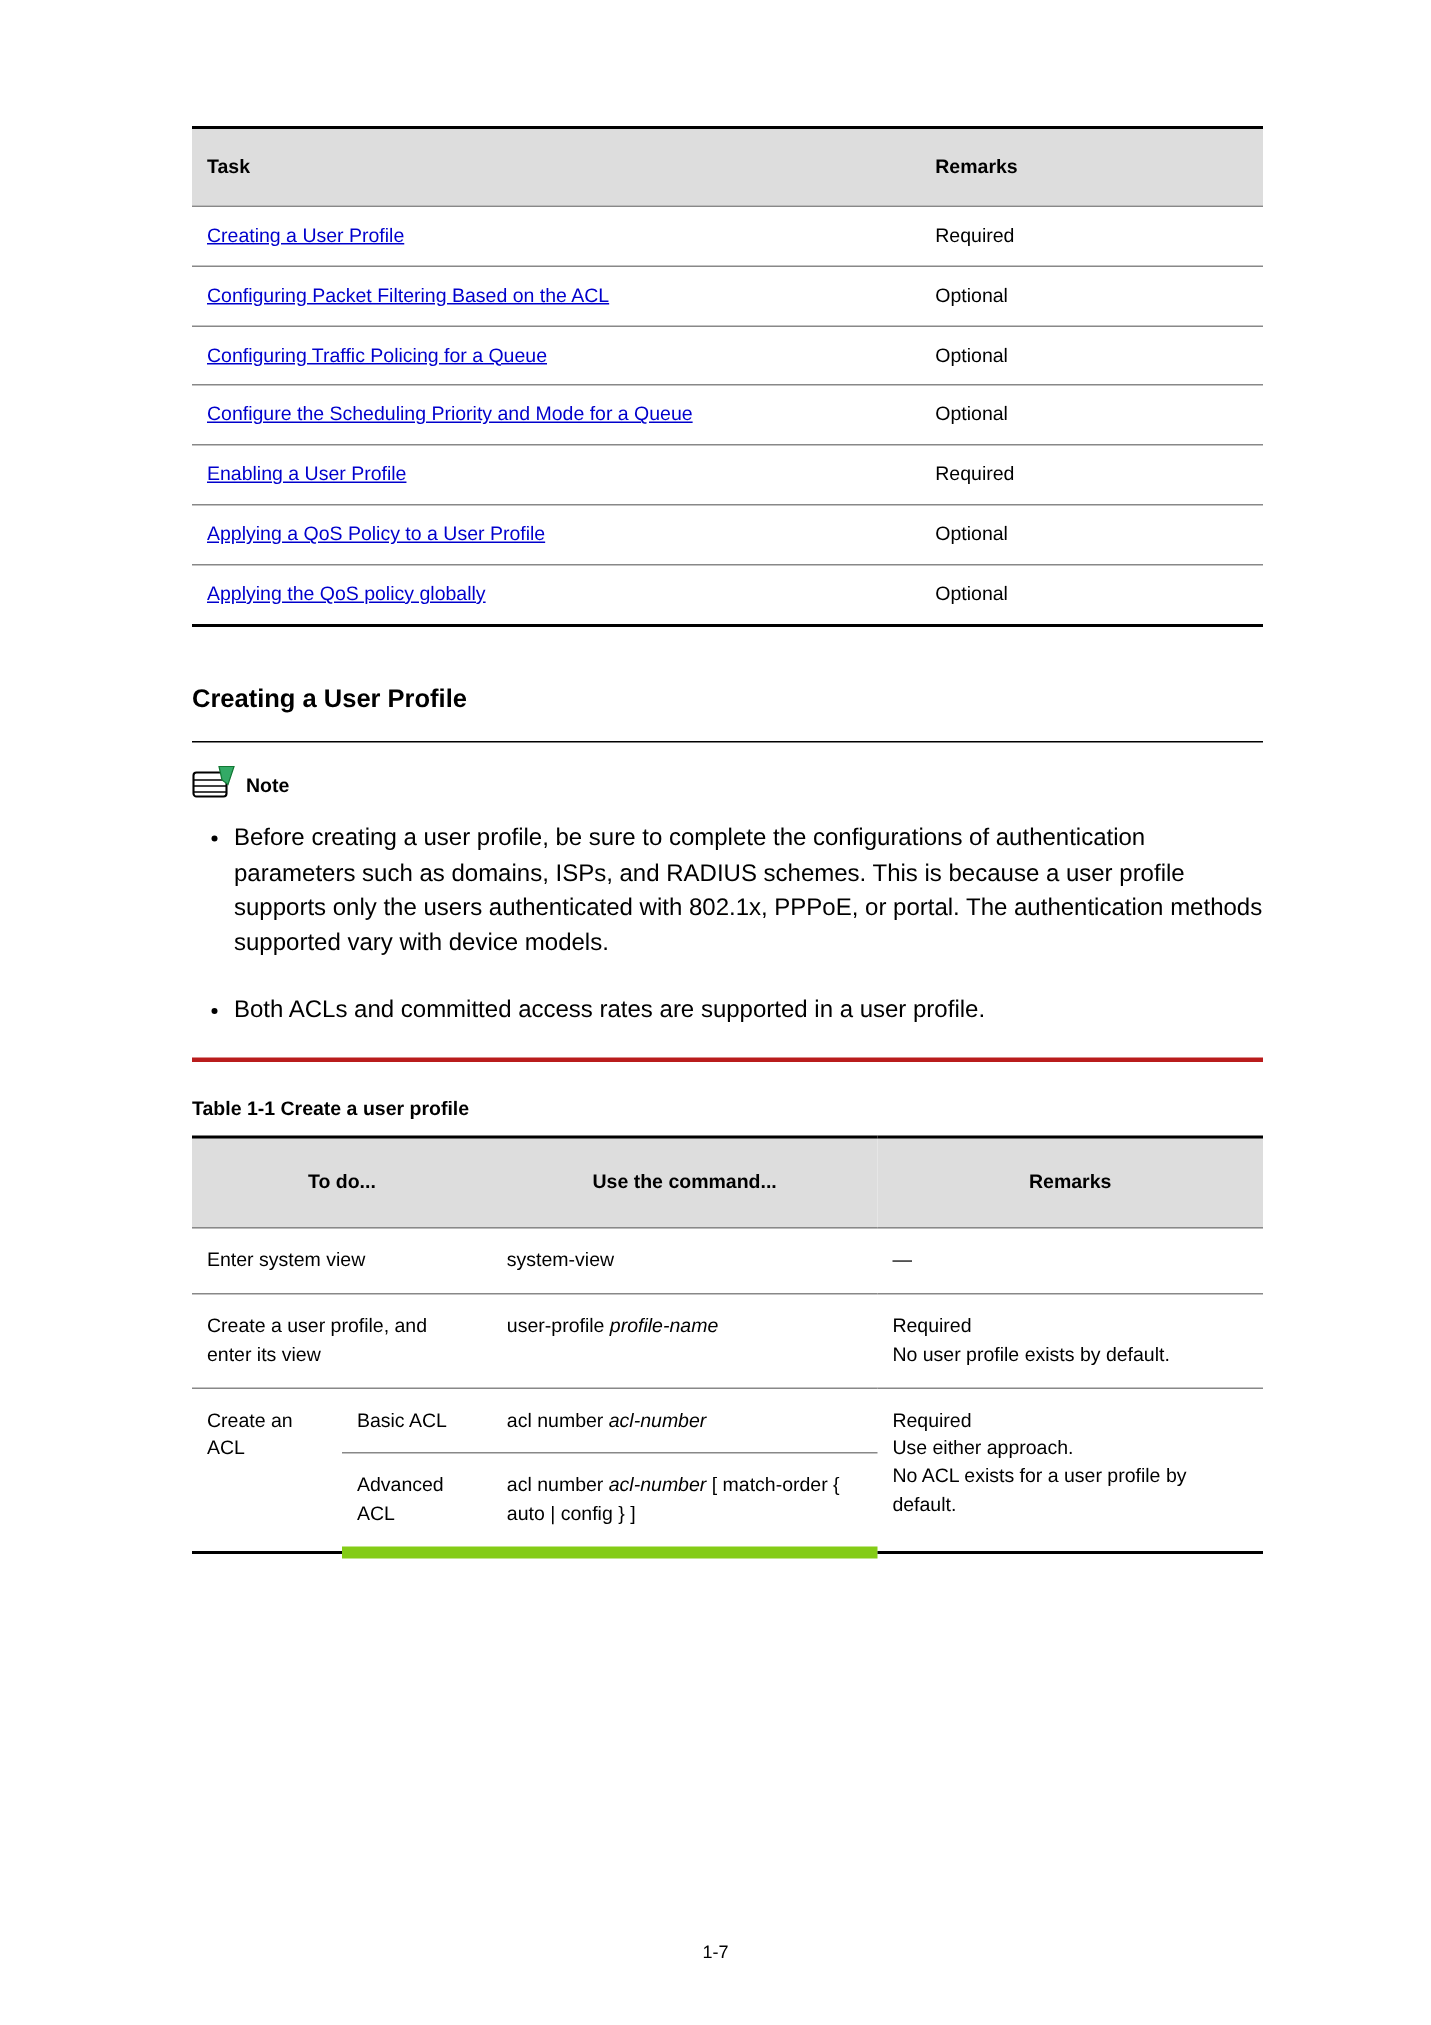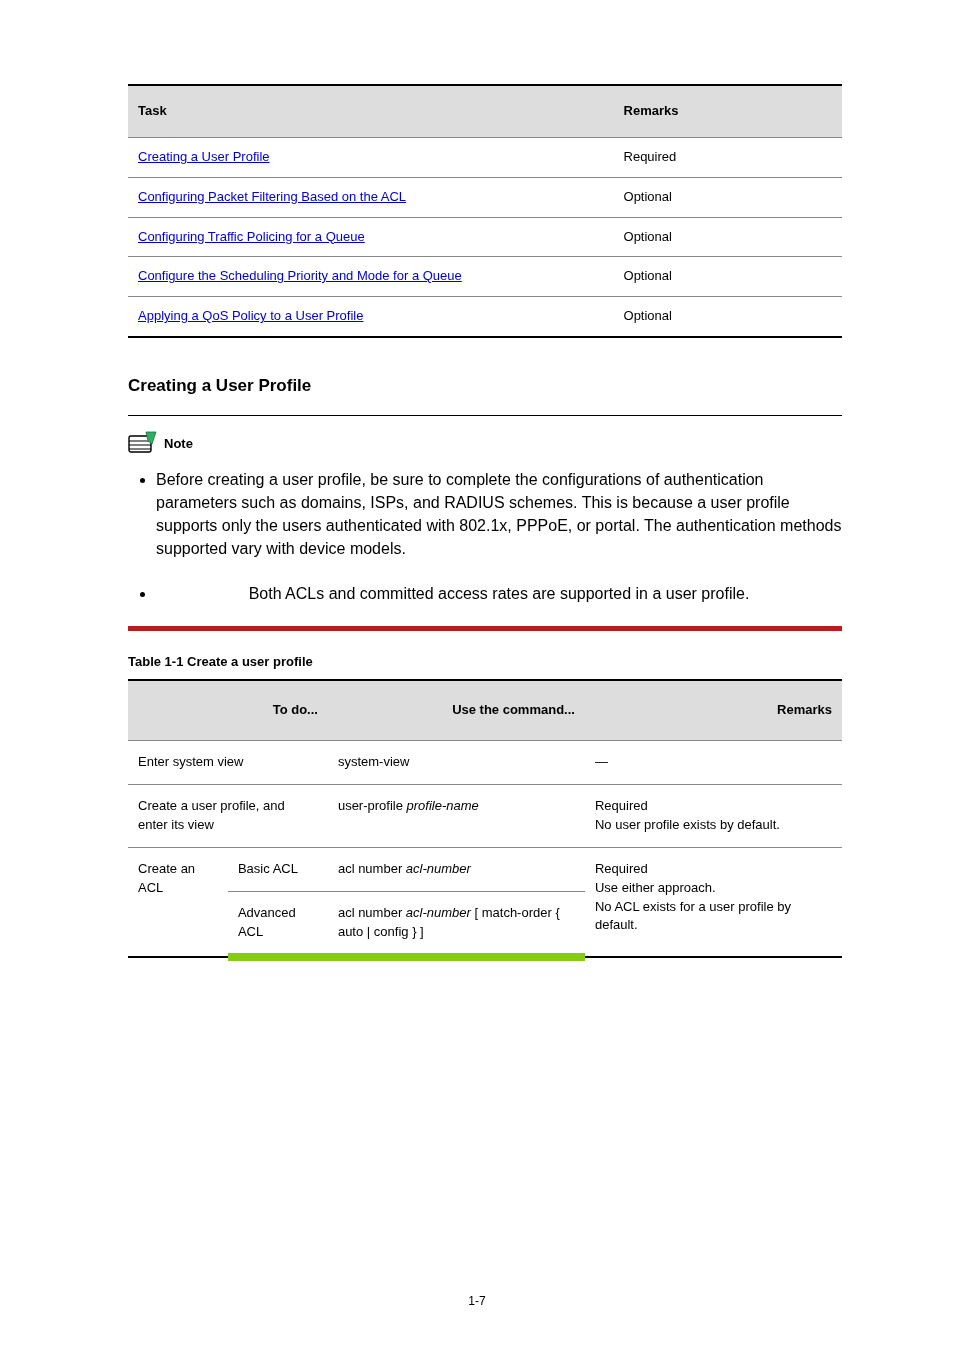--- a/index.html
+++ b/index.html
@@ -62,21 +62,21 @@
     margin: 36px 0 10px 0;
   }
   .table-caption {
     font-weight: bold;
     font-size: 13px;
     margin: 22px 0 8px 0;
   }
   
   .note-block {
     border-top: 1px solid #000;
-    border-bottom: 5px solid #b91c1c;
+    border-bottom: 3px solid #b91c1c;
     padding: 0 0 18px 0;
     margin-top: 16px;
   }
   .note-head {
     display: flex;
     align-items: flex-end;
     gap: 6px;
     padding: 14px 0 8px 0;
   }
   .note-head svg { display: block; }
@@ -86,34 +86,34 @@
   }
   .note-block ul {
     margin: 4px 0 0 0;
     padding-left: 28px;
     list-style: disc;
   }
   .note-block ul li {
     padding: 2px 0;
     font-size: 16px;
   }
-  .note-block ul li + li { margin-top: 18px; text-align: center; }
+  .note-block ul li + li { margin-top: 18px; }
   
   table.steps {
     width: 100%;
     border-collapse: collapse;
     table-layout: fixed;
   }
   table.steps col.s1 { width: 14%; }
   table.steps col.s2 { width: 14%; }
   table.steps col.s3 { width: 36%; }
   table.steps col.s4 { width: 36%; }
   table.steps th {
     background: #ddd;
-    text-align: right;
+    text-align: center;
     font-weight: bold;
     padding: 20px 10px;
     border-top: 2px solid #000;
     border-bottom: 1px solid #888;
     font-size: 13px;
   }
   table.steps td {
     padding: 12px 10px;
     border-bottom: 1px solid #888;
     vertical-align: top;
@@ -149,21 +149,29 @@
       </tr>
       <tr>
         <td><a href="#">Configuring Traffic Policing for a Queue</a></td>
         <td>Optional</td>
       </tr>
       <tr>
         <td><a href="#">Configure the Scheduling Priority and Mode for a Queue</a></td>
         <td>Optional</td>
       </tr>
       <tr>
+        <td><a href="#">Enabling a User Profile</a></td>
+        <td>Required</td>
+      </tr>
+      <tr>
         <td><a href="#">Applying a QoS Policy to a User Profile</a></td>
+        <td>Optional</td>
+      </tr>
+      <tr>
+        <td><a href="#">Applying the QoS policy globally</a></td>
         <td>Optional</td>
       </tr>
     </tbody>
   </table>
 
   <h2 class="sect">Creating a User Profile</h2>
 
   <div class="note-block">
     <div class="note-head">
       <span>

